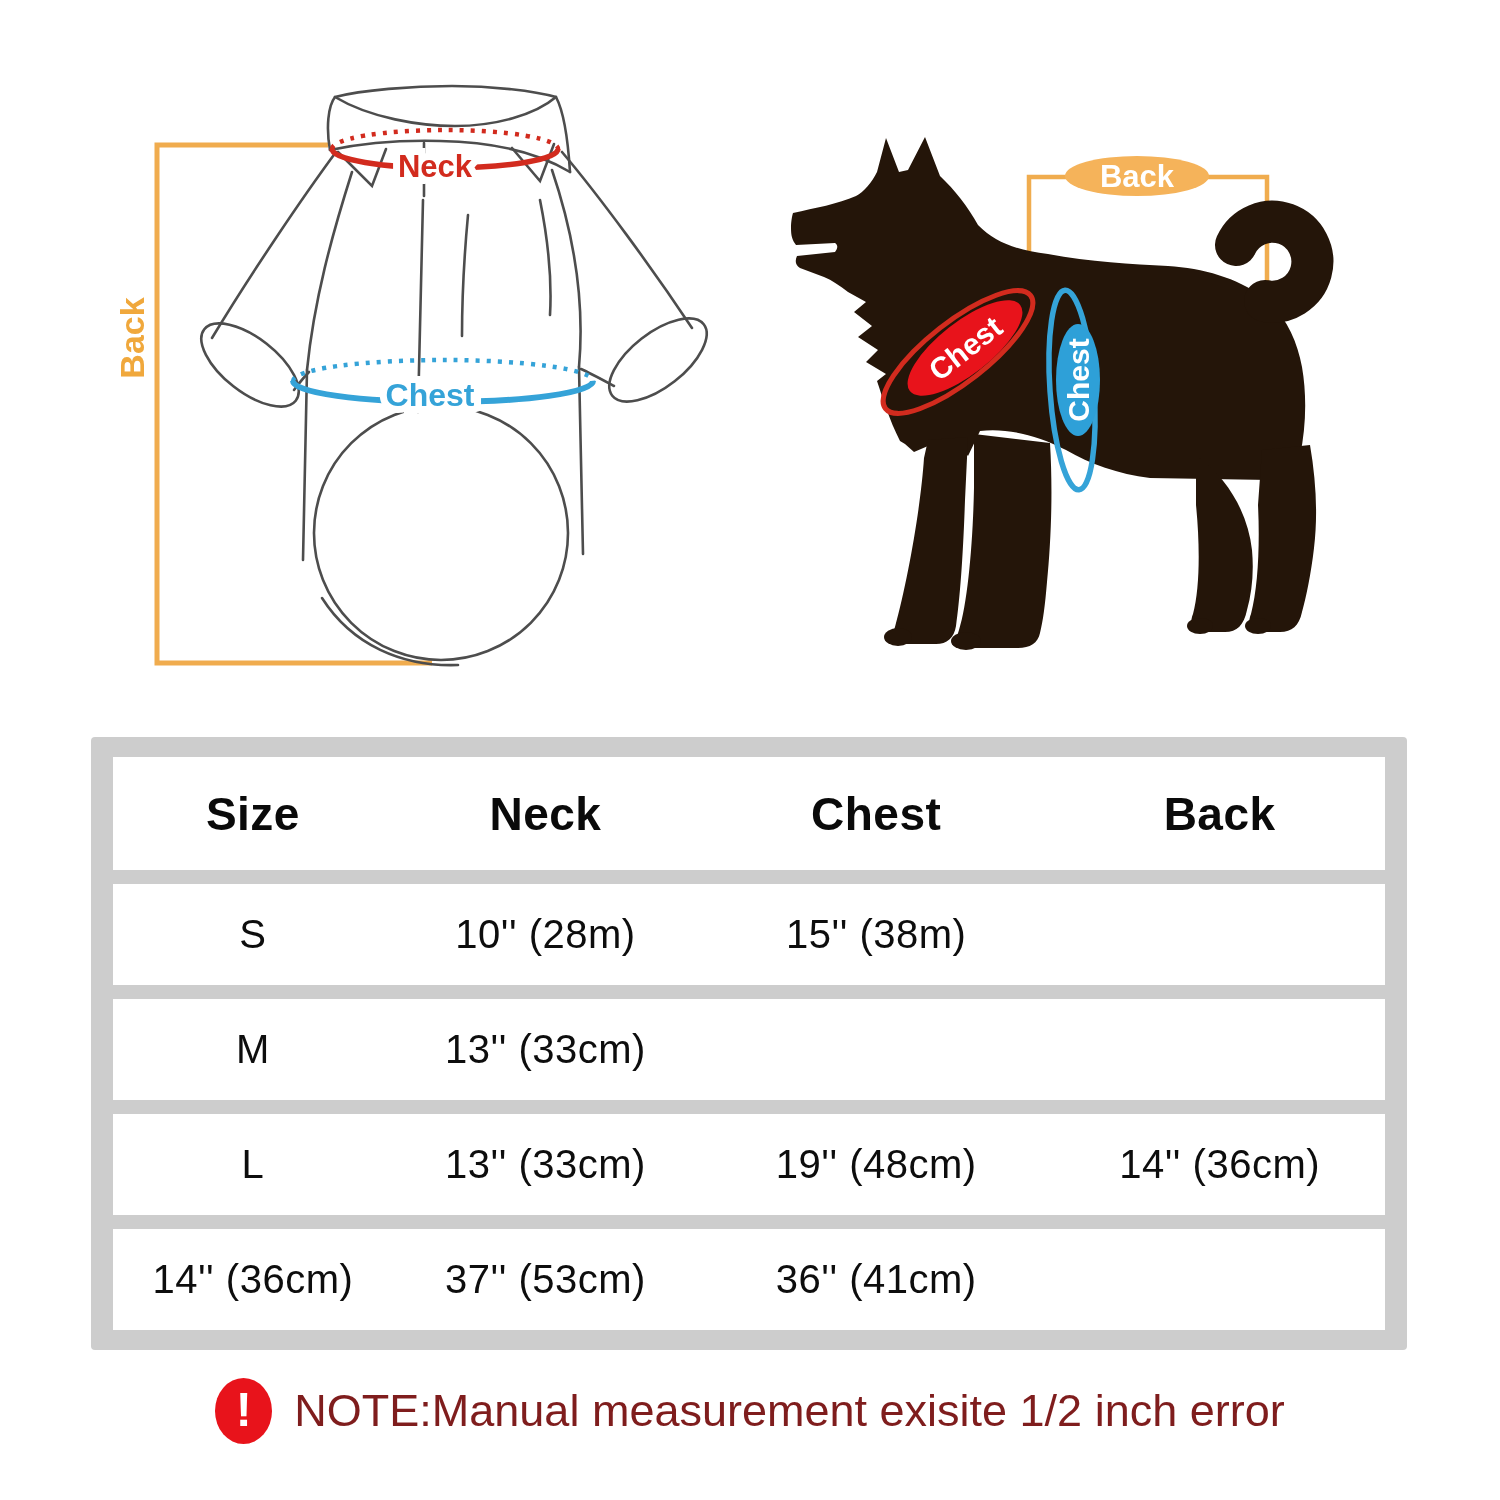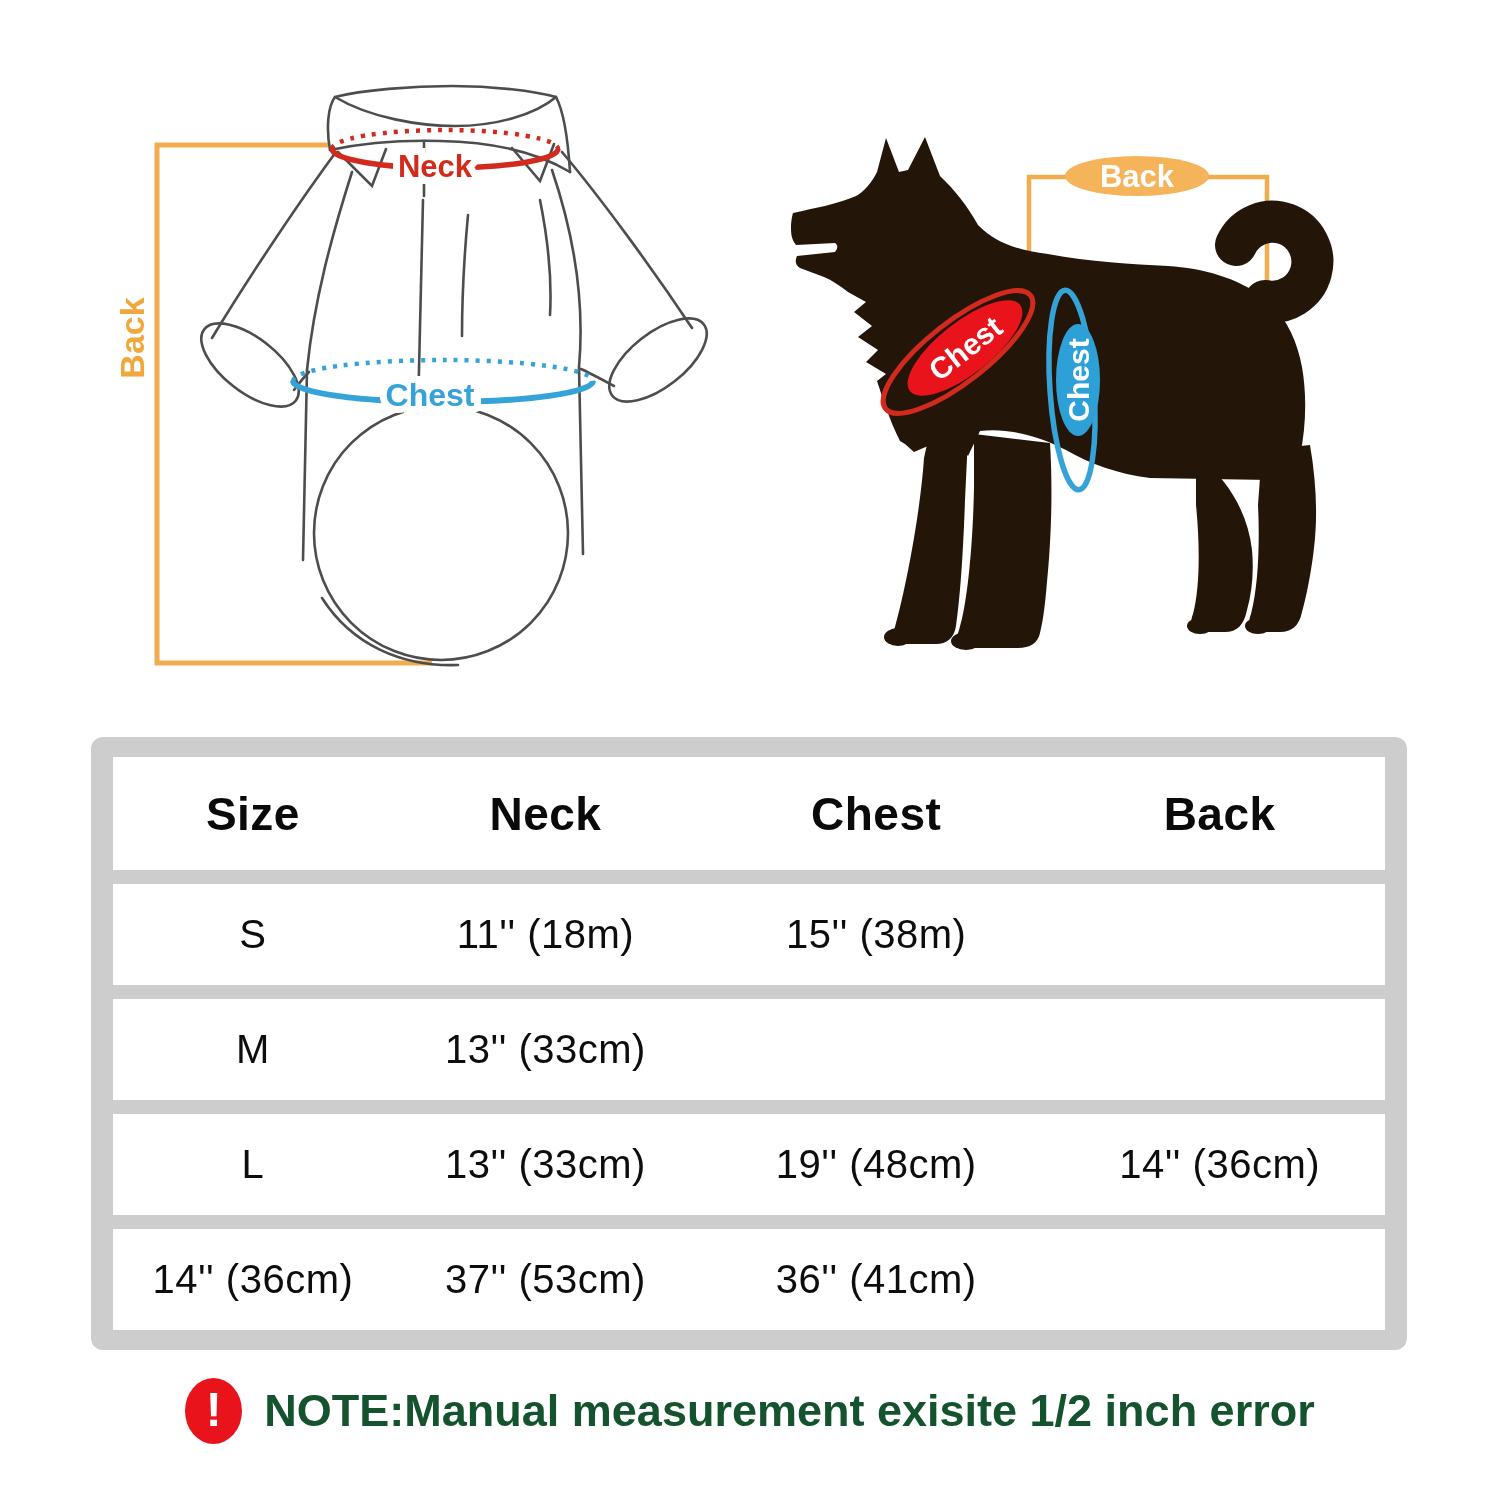--- a/index.html
+++ b/index.html
@@ -3,35 +3,35 @@
 <meta charset="utf-8">
 <style>
   html,body{margin:0;padding:0;background:#ffffff;}
   .page{position:relative;width:1500px;height:1500px;background:#ffffff;overflow:hidden;
         font-family:"Liberation Sans","DejaVu Sans",sans-serif;}
   .diagram{position:absolute;left:0;top:0;width:1500px;height:715px;display:block;}
 
   
   .size-table{position:absolute;left:91px;top:737px;width:1316px;height:613px;
       background:#cdcdcd;box-sizing:border-box;padding:20px 22px;
-      display:flex;flex-direction:column;gap:14px;border-radius:12px;}
+      display:flex;flex-direction:column;gap:14px;border-radius:4px;}
   .t-row{background:#ffffff;flex:1;display:grid;
       grid-template-columns:22% 24% 28% 26%;align-items:center;text-align:center;}
   .t-row.t-header{flex:1.12;}
   .t-header .cell{font-size:46px;font-weight:bold;color:#0a0a0a;}
   .cell{font-size:40px;color:#0d0d0d;letter-spacing:0.5px;}
 
   
   .note{position:absolute;left:0;top:1378px;width:1500px;display:flex;
         justify-content:center;align-items:center;gap:22px;}
   .note-icon{width:57px;height:66px;background:#e8131b;border-radius:50%;
         display:flex;align-items:center;justify-content:center;flex:0 0 auto;}
   .note-icon span{color:#ffffff;font-size:48px;font-weight:bold;line-height:1;
         transform:translateY(-1px);}
-  .note-text{font-size:45px;color:#14532d;font-weight:bold;}
+  .note-text{font-size:45px;color:#7f1d1d;}
 
   
   .sketch{stroke:#4d4d4d;stroke-width:2.6;fill:none;stroke-linecap:round;}
   .lblfill{font-weight:bold;paint-order:stroke;stroke:#ffffff;stroke-width:14px;}
 </style>
 </head>
 <body>
 
 <div class="page">
 
@@ -162,21 +162,21 @@
 
   <div class="size-table">
     <div class="t-row t-header">
       <div class="cell">Size</div>
       <div class="cell">Neck</div>
       <div class="cell">Chest</div>
       <div class="cell">Back</div>
     </div>
     <div class="t-row">
       <div class="cell">S</div>
-      <div class="cell">11'' (18m)</div>
+      <div class="cell">10'' (28m)</div>
       <div class="cell">15'' (38m)</div>
     </div>
     <div class="t-row">
       <div class="cell">M</div>
       <div class="cell">13'' (33cm)</div>
     </div>
     <div class="t-row">
       <div class="cell">L</div>
       <div class="cell">13'' (33cm)</div>
       <div class="cell">19'' (48cm)</div>

